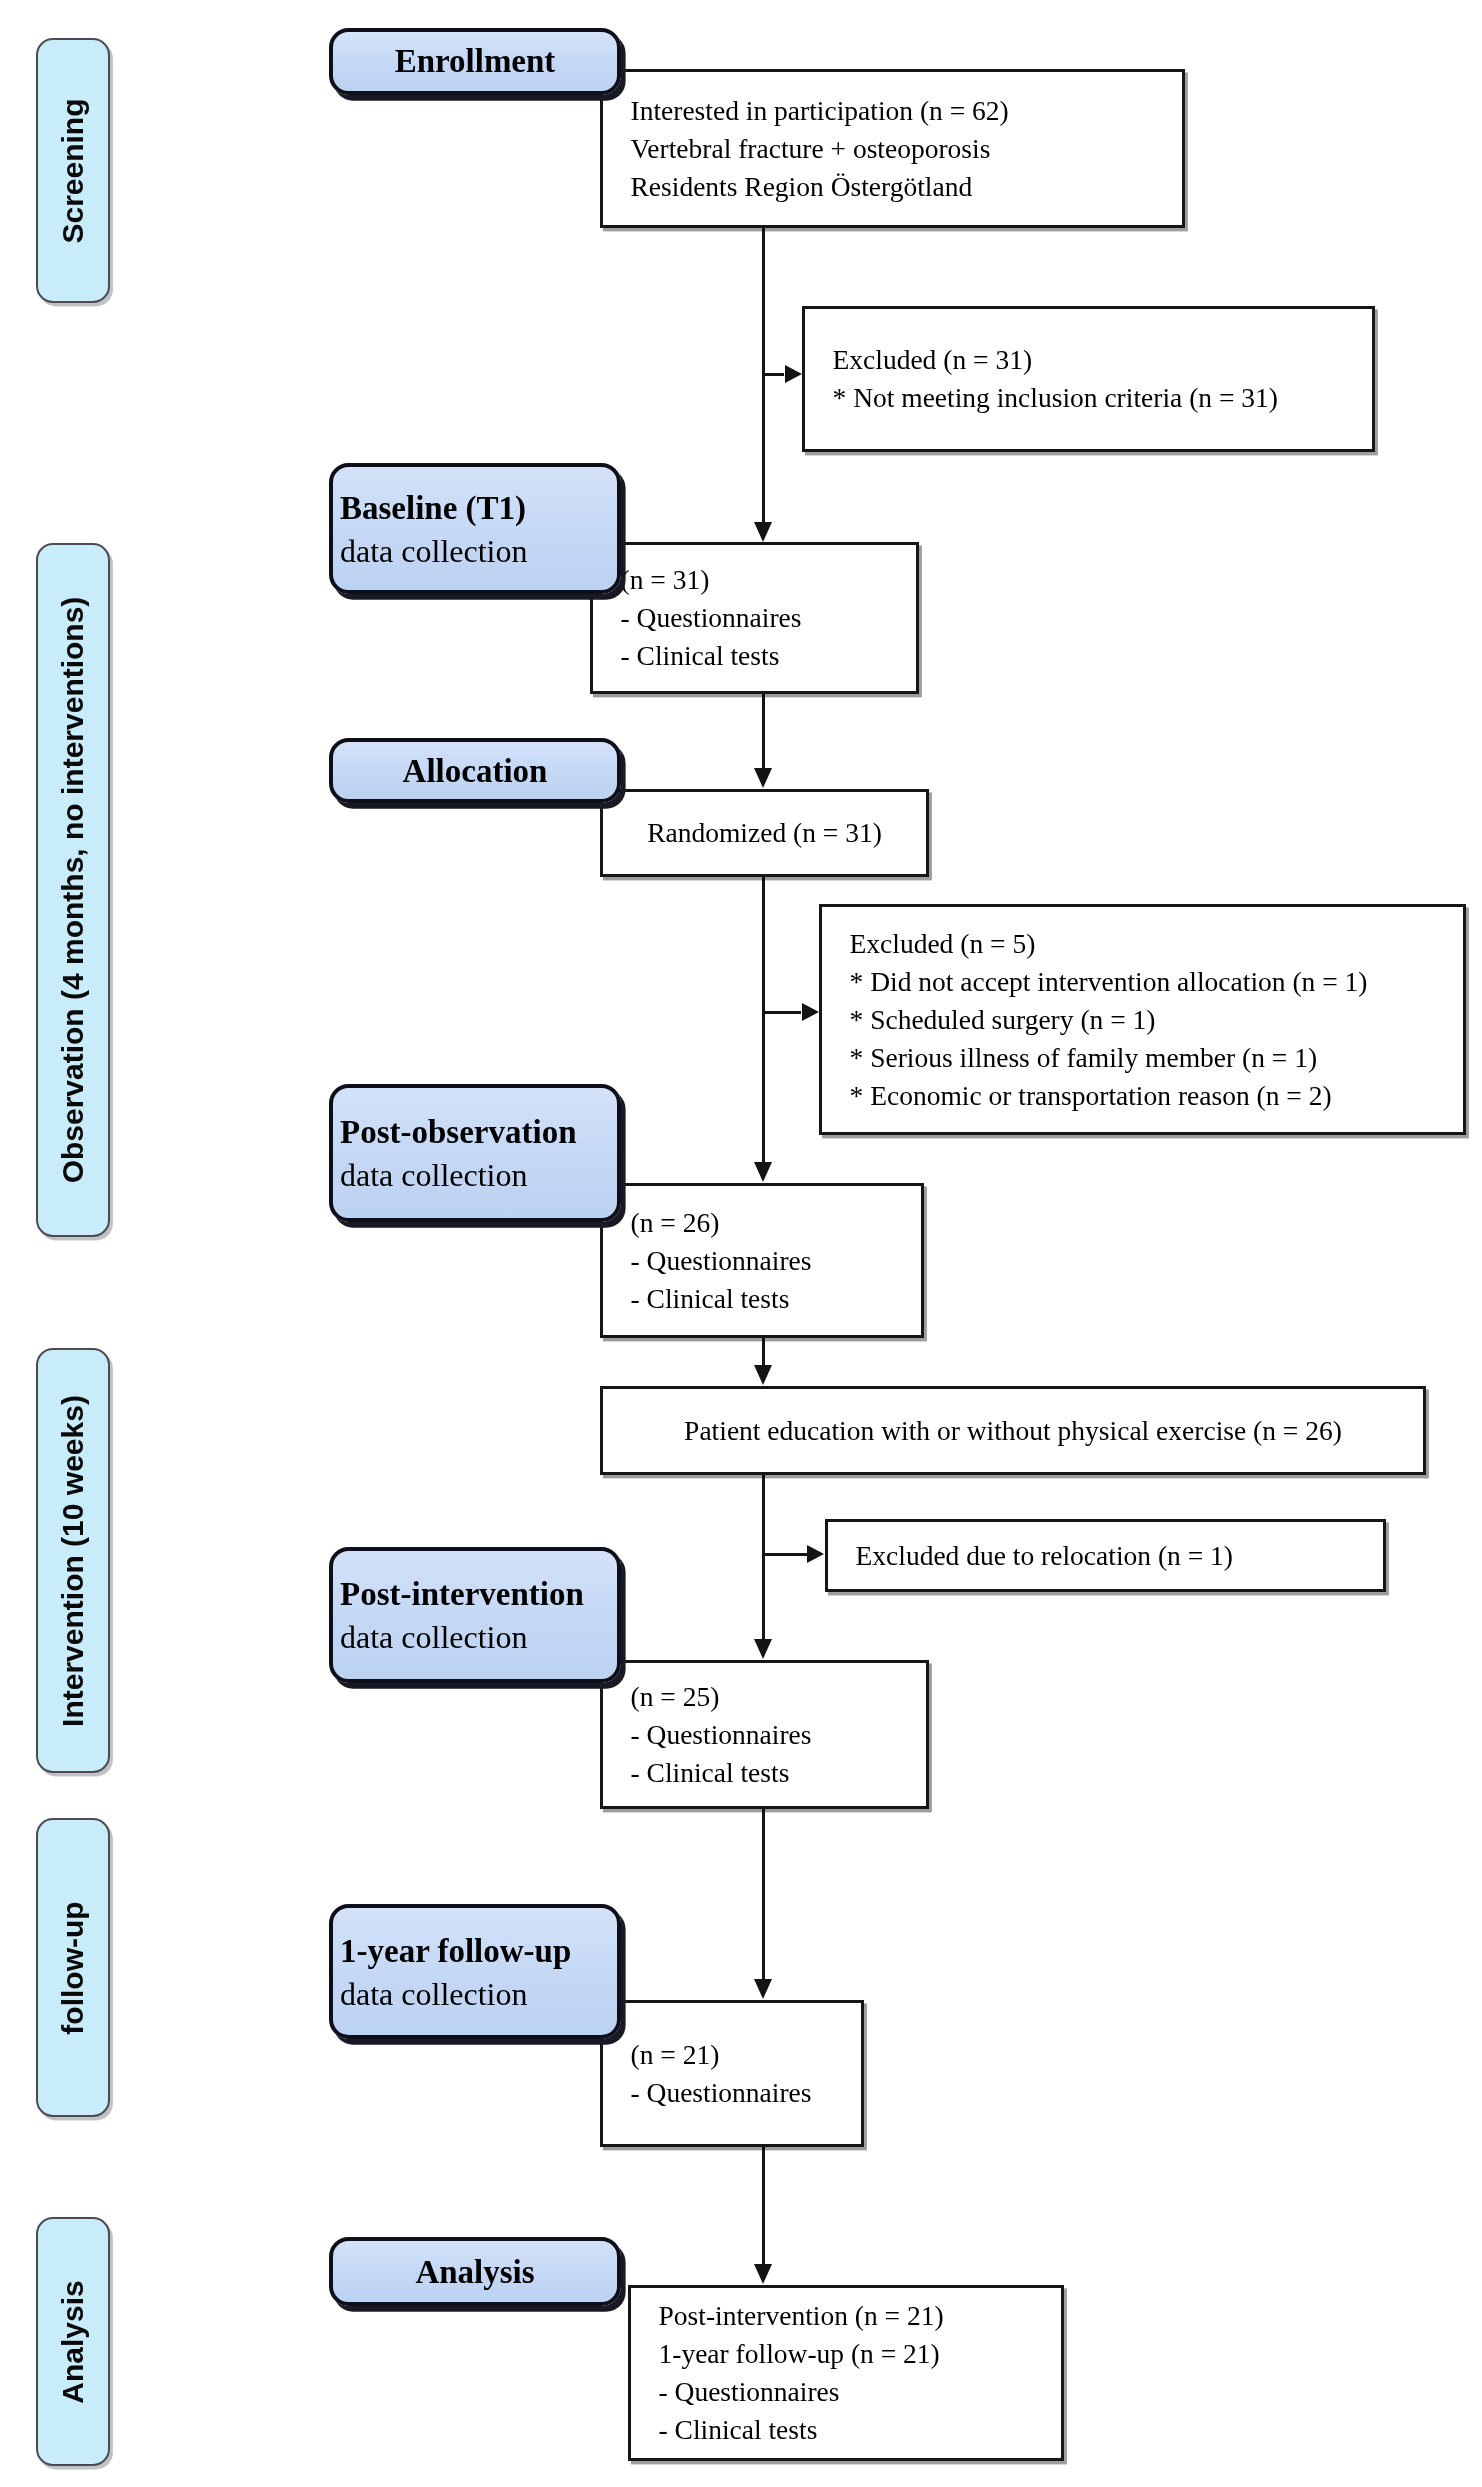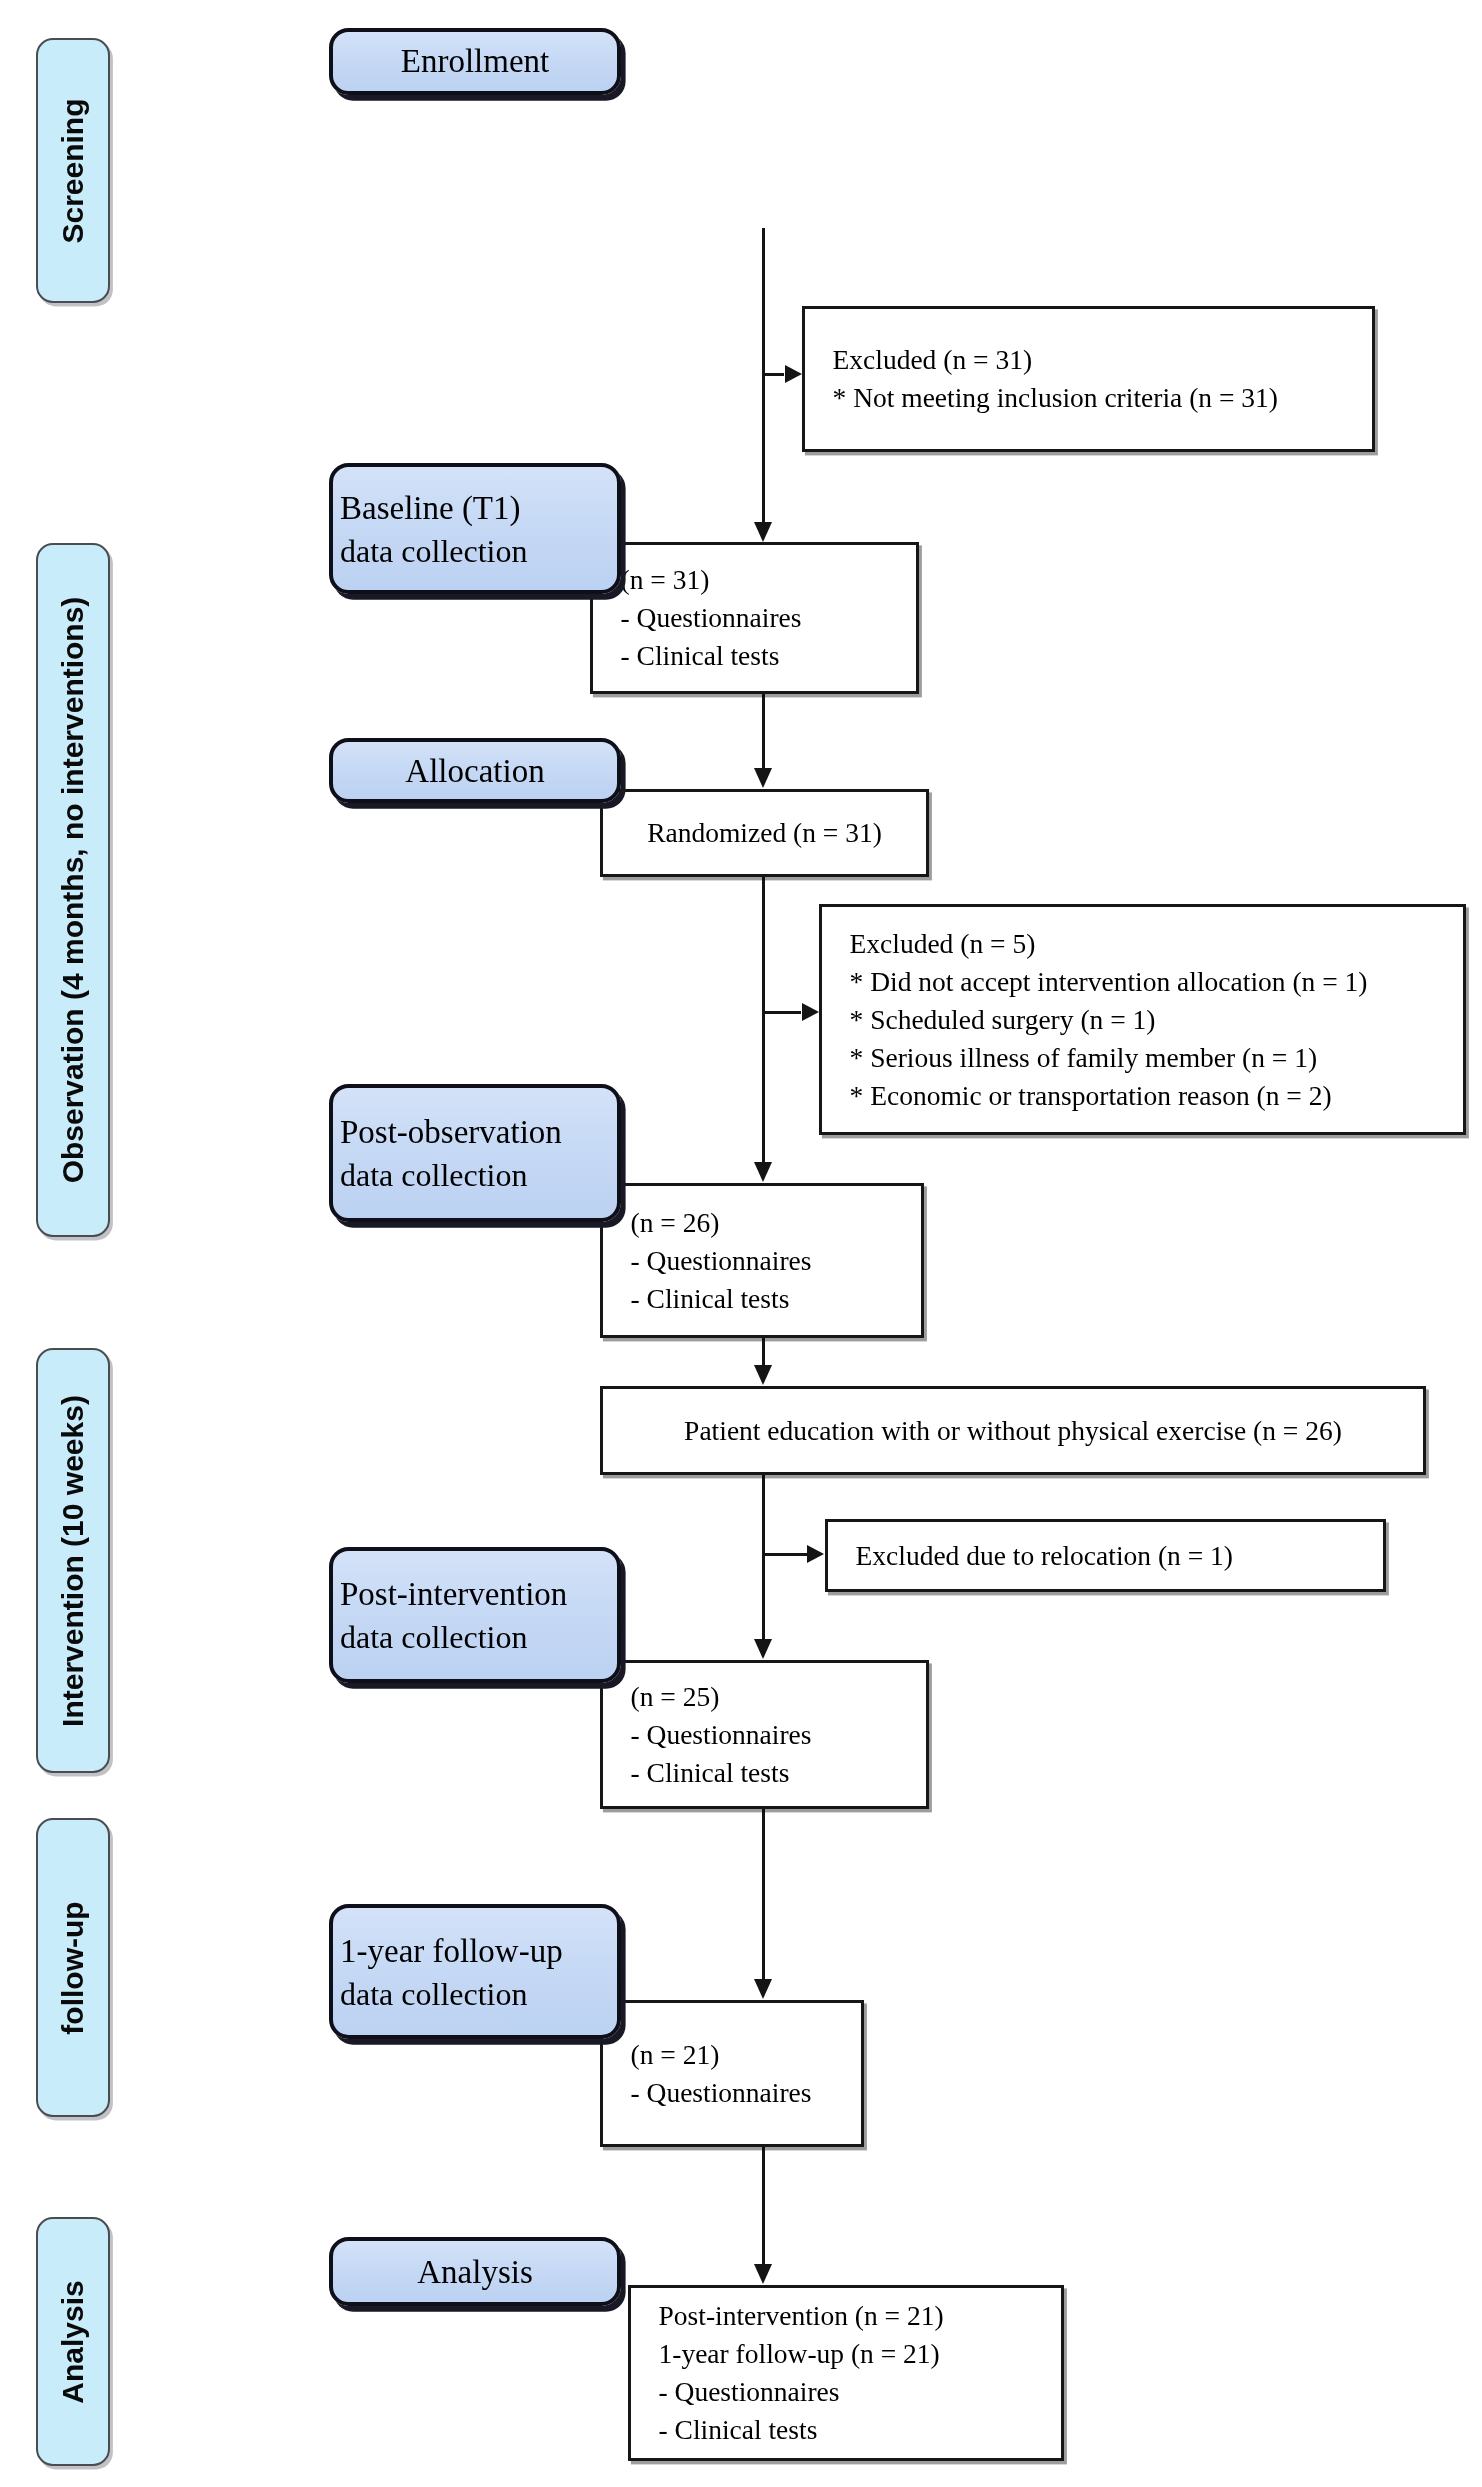--- a/index.html
+++ b/index.html
@@ -14,21 +14,21 @@
   .side span{transform:rotate(-90deg);white-space:nowrap;
         font-family:"Liberation Sans","DejaVu Sans",sans-serif;
         font-weight:bold;font-size:30px;color:#0a0a0a;}
 
   
   .stage{position:absolute;left:329px;width:292px;box-sizing:border-box;
         background:linear-gradient(180deg,#d4e2f8 0%,#c6d9f5 45%,#bcd2f2 100%);
         border:4px solid #0f0f1a;border-radius:19.5px;
         box-shadow:4.6px 5.7px 0 #191926;
         display:flex;flex-direction:column;justify-content:center;z-index:3;}
-  .stage .t{font-weight:normal;font-size:33px;line-height:44px;}
+  .stage .t{font-weight:bold;font-size:33px;line-height:44px;}
   .stage .s{font-size:32px;line-height:42px;}
   .stage.pad{padding-left:7px;}
   .stage.center{align-items:center;text-align:center;}
 
   
   .wbox{position:absolute;background:#ffffff;border:3.4px solid #161616;box-sizing:border-box;
         box-shadow:2.9px 3.4px 0 rgba(10,10,10,.4);
         display:flex;flex-direction:column;justify-content:center;z-index:2;
         font-size:27.5px;line-height:38px;}
   .wbox .lines{white-space:pre-line;}
@@ -91,20 +91,25 @@
 
   <div class="stage pad" style="top:1904px;height:135px;">
     <div class="t">1-year follow-up</div>
     <div class="s">data collection</div>
     </div>
 
   <div class="stage center" style="top:2237px;height:69px;">
     <div class="t">Analysis</div>
     </div>
 
+  <div class="wbox pad" style="left:600px;top:69px;width:585px;height:159px;">
+    <div class="lines">Interested in participation (n = 62)
+Vertebral fracture + osteoporosis
+Residents Region Östergötland</div>
+    </div>
 
   <div class="wbox pad" style="left:802px;top:306px;width:573px;height:146px;">
     <div class="lines">Excluded (n = 31)
 * Not meeting inclusion criteria (n = 31)</div>
     </div>
 
   <div class="wbox pad" style="left:590px;top:542px;width:329px;height:152px;">
     <div class="lines">(n = 31)
 - Questionnaires
 - Clinical tests</div>

